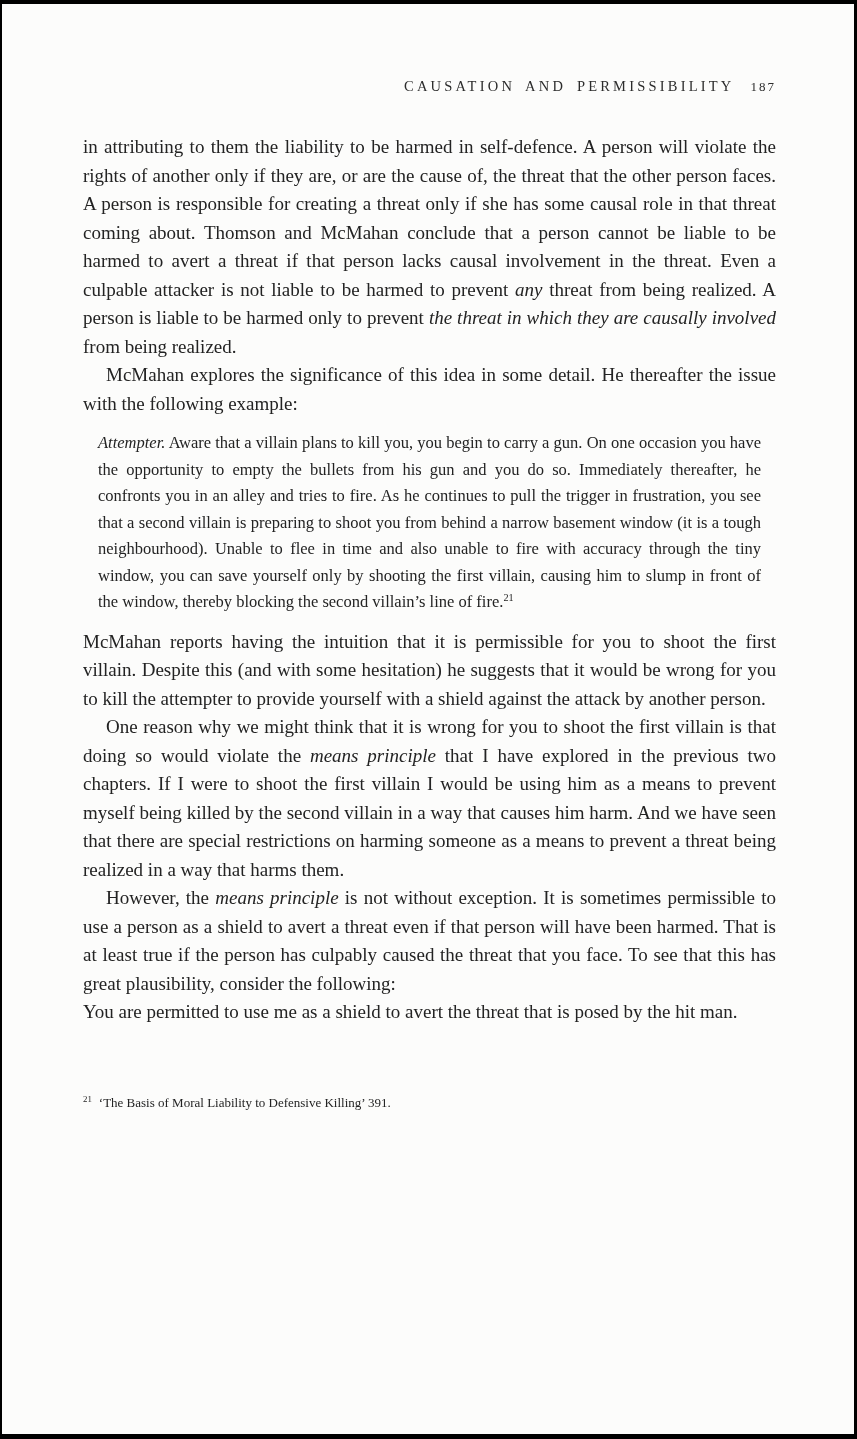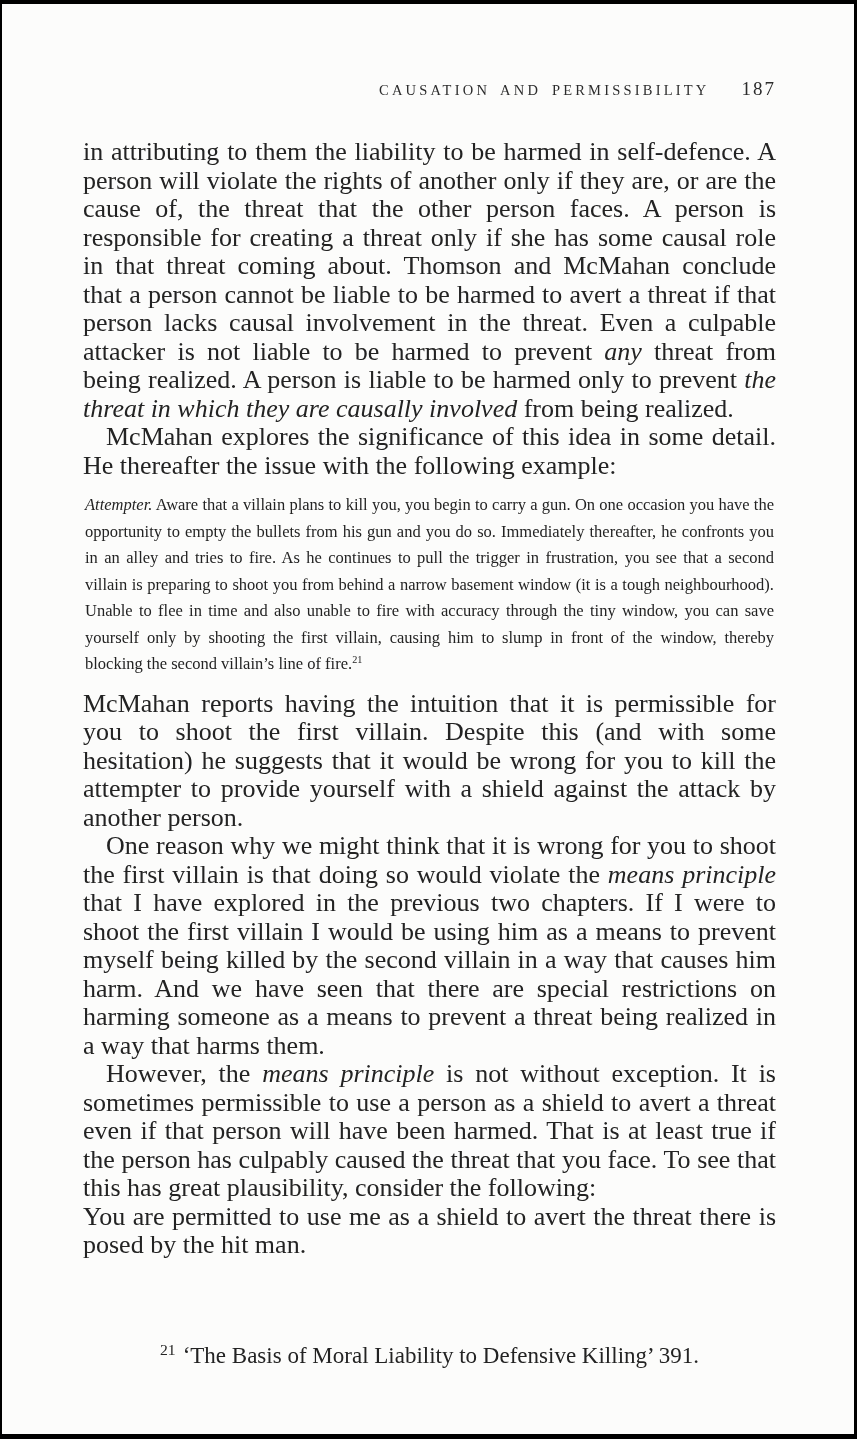--- a/index.html
+++ b/index.html
@@ -28,55 +28,54 @@
     margin-top: 74px;
     padding: 0 78px 0 81px;
     text-align: right;
     font-size: 14.5px;
     letter-spacing: 3.2px;
     word-spacing: 4px;
     color: #2c2c2c;
     white-space: nowrap;
   }
   .running-head .folio {
-    margin-left: 32px;
+    margin-left: 16px;
     letter-spacing: 2px;
-    font-size: 19px;
+    font-size: 13px;
   }
   .text-block {
     margin-top: 38px;
     padding: 0 78px 0 81px;
   }
   p.body {
     margin: 0;
-    font-size: 26px;
+    font-size: 19px;
     line-height: 28.5px;
     text-align: justify;
     text-justify: inter-word;
   }
   p.indent { text-indent: 23px; }
   p.extract {
-    margin: 12px 2px;
+    margin: 12px 15px;
     font-size: 16.5px;
     line-height: 26.5px;
     text-align: justify;
     text-justify: inter-word;
   }
   p sup {
     font-size: 0.62em;
     line-height: 0;
     vertical-align: baseline;
     position: relative;
     top: -0.55em;
   }
   .footnote {
-    margin-top: 84px;
+    margin-top: 64px;
     padding: 0 78px 0 81px;
-    text-align: center;
-    font-size: 23px;
+    font-size: 13px;
     line-height: 24px;
   }
   .footnote sup {
     font-size: 0.68em;
     line-height: 0;
     vertical-align: baseline;
     position: relative;
     top: -0.5em;
     margin-right: 7px;
   }
@@ -91,21 +90,21 @@
       <span>CAUSATION AND PERMISSIBILITY</span><span class="folio">187</span>
     </div>
 
     <div class="text-block">
       <p class="body"><span>in attributing to them the liability to be harmed in self-defence. A person will violate the rights of another only if they are, or are the cause of, the threat that the other person faces. A person is responsible for creating a threat only if she has some causal role in that threat coming about. Thomson and McMahan conclude that a person cannot be liable to be harmed to avert a threat if that person lacks causal involvement in the threat. Even a culpable attacker is not liable to be harmed to prevent </span><span style="font-style: italic;">any</span><span> threat from being realized. A person is liable to be harmed only to prevent </span><span style="font-style: italic;">the threat in which they are causally involved</span><span> from being realized.</span></p>
       <p class="body indent"><span>McMahan explores the significance of this idea in some detail. He thereafter the issue with the following example:</span></p>
       <p class="extract"><span style="font-style: italic;">Attempter.</span><span> Aware that a villain plans to kill you, you begin to carry a gun. On one occasion you have the opportunity to empty the bullets from his gun and you do so. Immediately thereafter, he confronts you in an alley and tries to fire. As he continues to pull the trigger in frustration, you see that a second villain is preparing to shoot you from behind a narrow basement window (it is a tough neighbourhood). Unable to flee in time and also unable to fire with accuracy through the tiny window, you can save yourself only by shooting the first villain, causing him to slump in front of the window, thereby blocking the second villain’s line of fire.</span><sup>21</sup></p>
       <p class="body"><span>McMahan reports having the intuition that it is permissible for you to shoot the first villain. Despite this (and with some hesitation) he suggests that it would be wrong for you to kill the attempter to provide yourself with a shield against the attack by another person.</span></p>
       <p class="body indent"><span>One reason why we might think that it is wrong for you to shoot the first villain is that doing so would violate the </span><span style="font-style: italic;">means principle</span><span> that I have explored in the previous two chapters. If I were to shoot the first villain I would be using him as a means to prevent myself being killed by the second villain in a way that causes him harm. And we have seen that there are special restrictions on harming someone as a means to prevent a threat being realized in a way that harms them.</span></p>
       <p class="body indent"><span>However, the </span><span style="font-style: italic;">means principle</span><span> is not without exception. It is sometimes permissible to use a person as a shield to avert a threat even if that person will have been harmed. That is at least true if the person has culpably caused the threat that you face. To see that this has great plausibility, consider the following:</span></p>
-      <p class="body"><span>You are permitted to use me as a shield to avert the threat there is posed by the hit man.</span></p>
+      <p class="body"><span>You are permitted to use me as a shield to avert the threat that is posed by the hit man.</span></p>
     </div>
 
     <div class="footnote">
       <sup>21</sup><span>‘The Basis of Moral Liability to Defensive Killing’ 391.</span>
     </div>
 
   </div>
 </div>
 
 </body></html>

